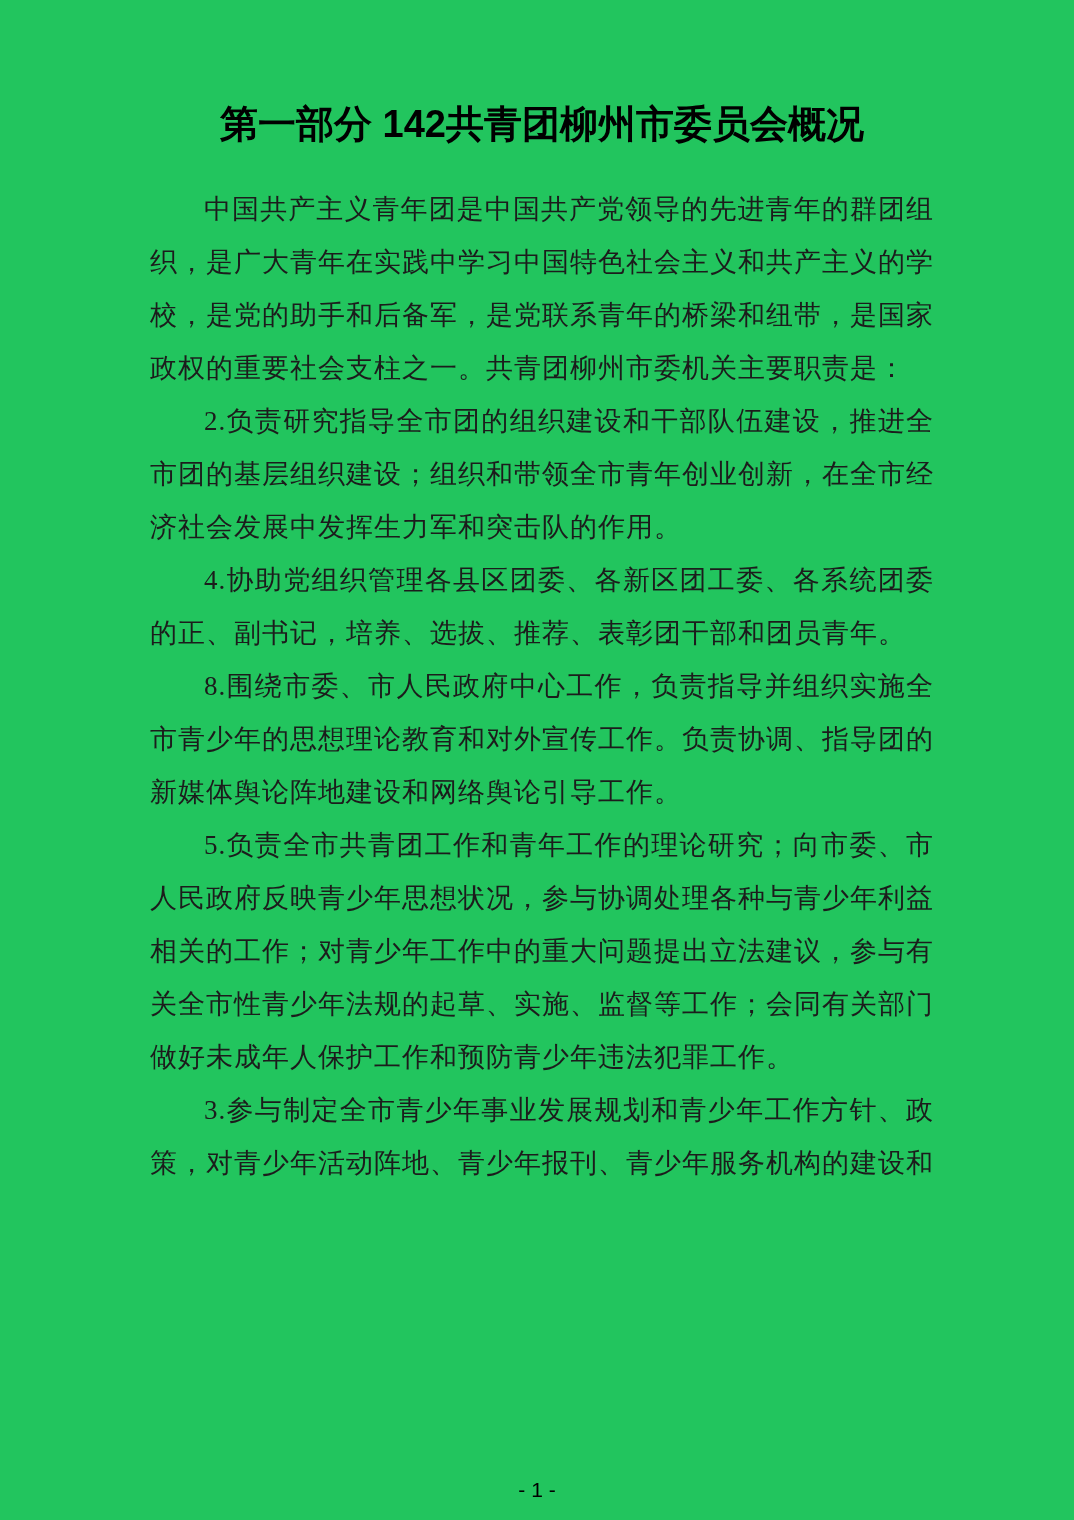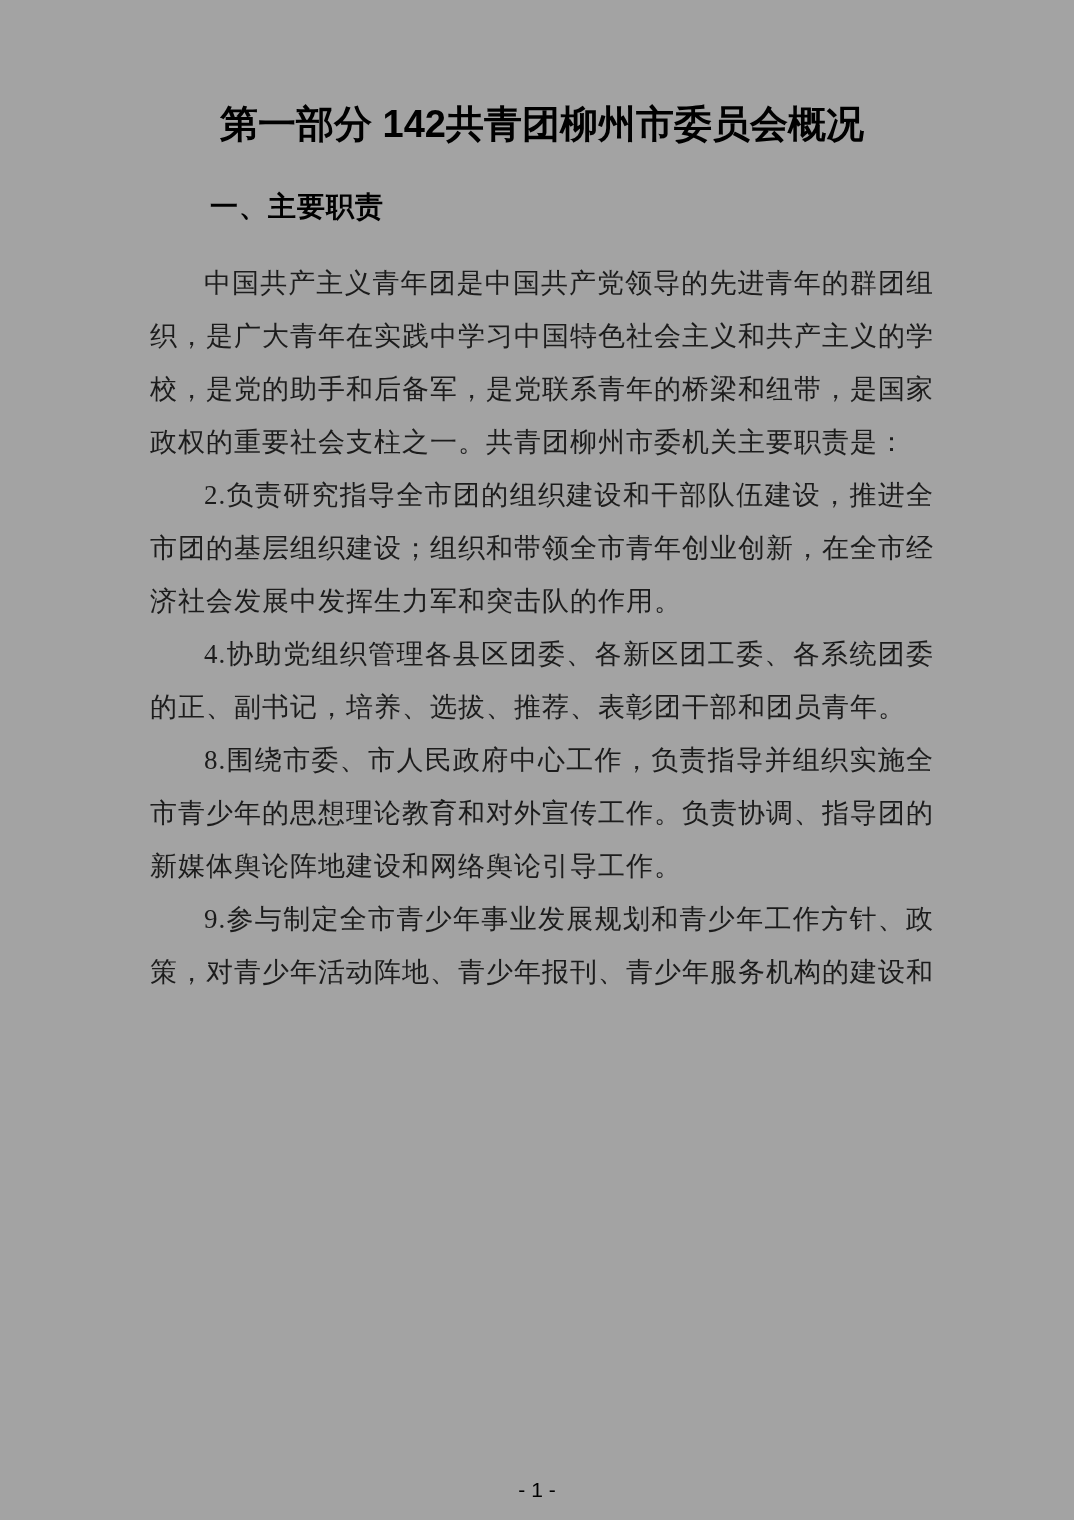--- a/index.html
+++ b/index.html
@@ -4,21 +4,21 @@
 <style>
   html, body {
     margin: 0;
     padding: 0;
     background: #ffffff;
   }
   .page {
     position: relative;
     width: 1074px;
     height: 1520px;
-    background: #a3a3a3;
+    background: #22c55e;
     overflow: hidden;
     color: #111111;
   }
   .content {
     padding: 0 140px 0 150px;
   }
   .doc-title {
     margin: 102px 0 0 0;
     font-family: "Liberation Sans", sans-serif;
     font-weight: 700;
@@ -63,25 +63,25 @@
     color: #000000;
   }
 </style>
 </head>
 <body>
 
 <div class="page">
   <div class="content">
     <h1 class="doc-title">第一部分 142共青团柳州市委员会概况</h1>
 
-    <h2 class="section-heading">一、主要职责</h2>
 
     <div class="body-text">
       <p>中国共产主义青年团是中国共产党领导的先进青年的群团组织，是广大青年在实践中学习中国特色社会主义和共产主义的学校，是党的助手和后备军，是党联系青年的桥梁和纽带，是国家政权的重要社会支柱之一。共青团柳州市委机关主要职责是：</p>
       <p>2.负责研究指导全市团的组织建设和干部队伍建设，推进全市团的基层组织建设；组织和带领全市青年创业创新，在全市经济社会发展中发挥生力军和突击队的作用。</p>
       <p>4.协助党组织管理各县区团委、各新区团工委、各系统团委的正、副书记，培养、选拔、推荐、表彰团干部和团员青年。</p>
       <p>8.围绕市委、市人民政府中心工作，负责指导并组织实施全市青少年的思想理论教育和对外宣传工作。负责协调、指导团的新媒体舆论阵地建设和网络舆论引导工作。</p>
-      <p>9.参与制定全市青少年事业发展规划和青少年工作方针、政策，对青少年活动阵地、青少年报刊、青少年服务机构的建设和</p>
+      <p>5.负责全市共青团工作和青年工作的理论研究；向市委、市人民政府反映青少年思想状况，参与协调处理各种与青少年利益相关的工作；对青少年工作中的重大问题提出立法建议，参与有关全市性青少年法规的起草、实施、监督等工作；会同有关部门做好未成年人保护工作和预防青少年违法犯罪工作。</p>
+      <p>3.参与制定全市青少年事业发展规划和青少年工作方针、政策，对青少年活动阵地、青少年报刊、青少年服务机构的建设和</p>
     </div>
   </div>
 
   <div class="page-footer">- 1 -</div>
 </div>
 
 </body></html>

